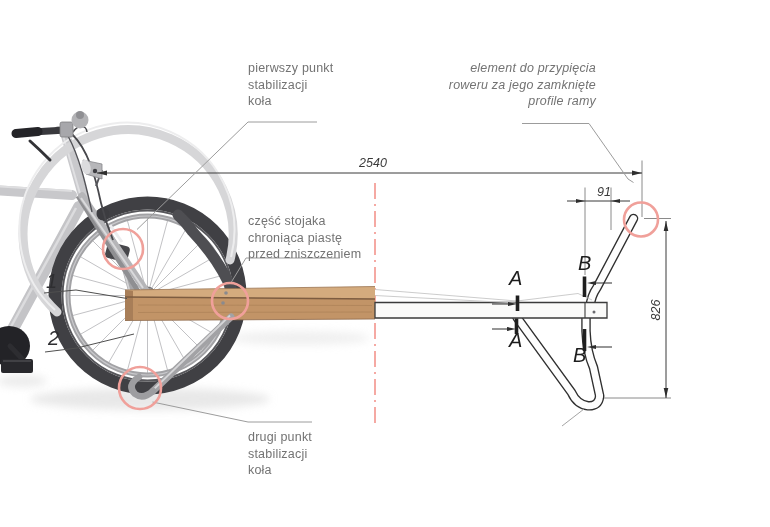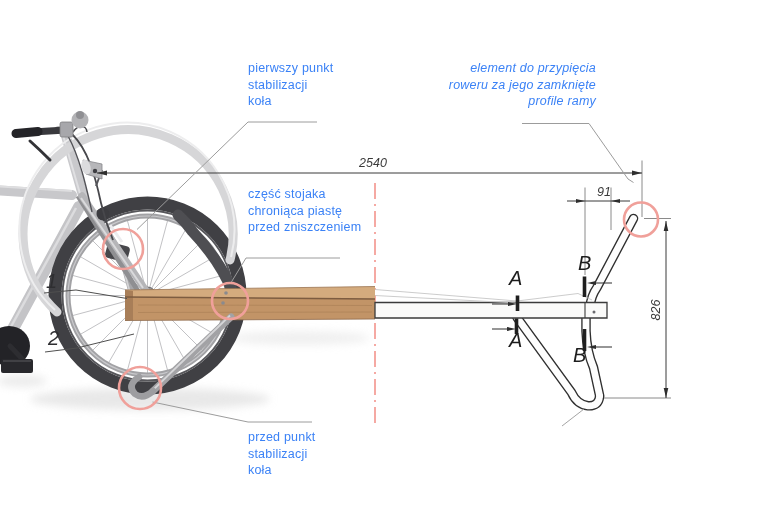--- a/index.html
+++ b/index.html
@@ -1,19 +1,19 @@
 <!DOCTYPE html>
 <html><head>
 <meta charset="utf-8">
 <style>
   html,body{margin:0;padding:0;background:#fff;}
   #canvas{position:relative;width:770px;height:527px;background:#ffffff;overflow:hidden;
           font-family:"Liberation Sans",sans-serif;}
   #drawing{position:absolute;left:0;top:0;}
-  .lbl{position:absolute;font-size:12.5px;line-height:16.5px;color:#3b82f6;
+  .lbl{position:absolute;font-size:12.5px;line-height:16.5px;color:#737373;
        white-space:pre-line;letter-spacing:.2px;}
   .lbl.right{text-align:right;font-style:italic;}
   .dim{position:absolute;font-size:12.5px;font-style:italic;color:#3a3a3a;text-align:center;}
   .rot{transform:rotate(-90deg);}
   .sec{position:absolute;font-size:20px;font-style:italic;color:#1d1d1d;line-height:20px;}
   .callout{position:absolute;font-size:20px;font-style:italic;color:#2e2e31;line-height:20px;}
 </style>
 </head>
 <body>
 
@@ -229,29 +229,29 @@
     <circle cx="230" cy="301" r="18"></circle>
     <circle cx="140" cy="388" r="21"></circle>
     <circle cx="641" cy="219.5" r="17"></circle>
   </g>
 </svg>
 
 <div class="lbl" style="left:248px;top:60px;">pierwszy punkt
 stabilizacji
 koła</div>
 
-<div class="lbl" style="left:248px;top:186px;">część stojaka
+<div class="lbl" style="left:248px;top:213px;">część stojaka
 chroniąca piastę
 przed zniszczeniem</div>
 
 <div class="lbl right" style="left:420px;top:60px;width:176px;">element do przypięcia
 roweru za jego zamknięte
 profile ramy</div>
 
-<div class="lbl" style="left:248px;top:429px;">przed punkt
+<div class="lbl" style="left:248px;top:429px;">drugi punkt
 stabilizacji
 koła</div>
 
 <div class="dim" style="left:343px;top:156px;width:60px;">2540</div>
 
 <div class="dim" style="left:581px;top:185px;width:30px;text-align:right;">91</div>
 
 <div class="dim rot" style="left:637px;top:302px;width:40px;height:16px;">826</div>
 
 <div class="sec" style="left:509px;top:268px;">A</div>

